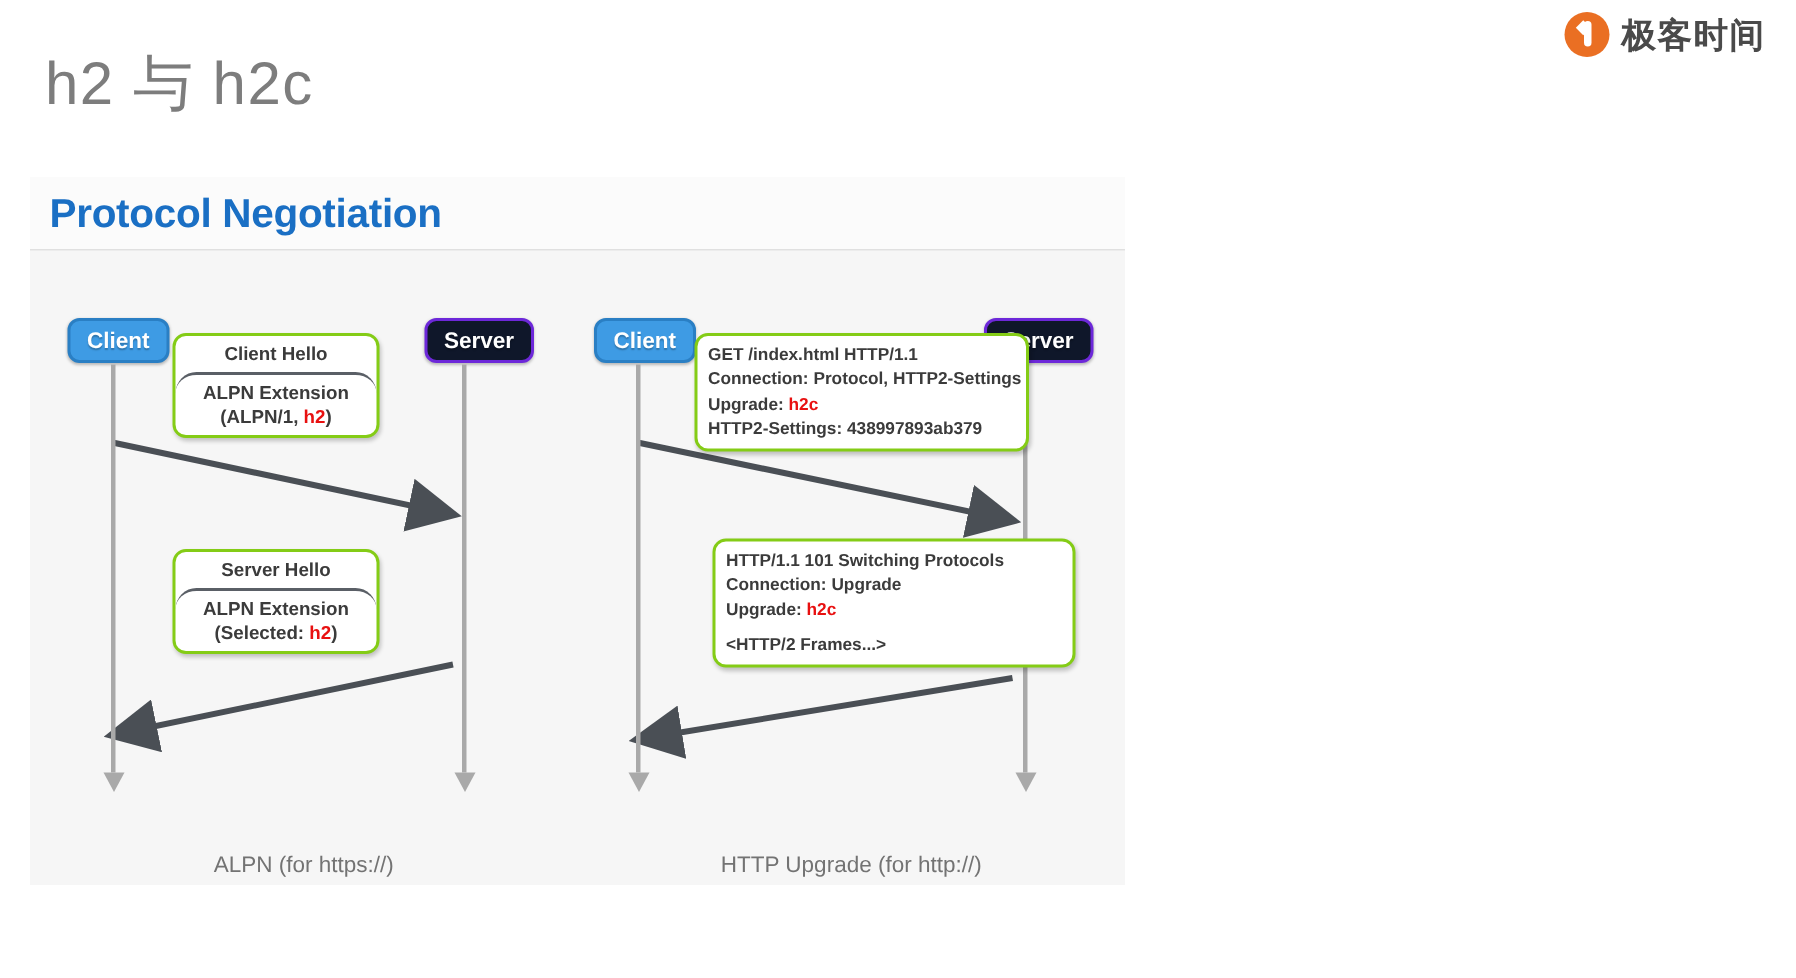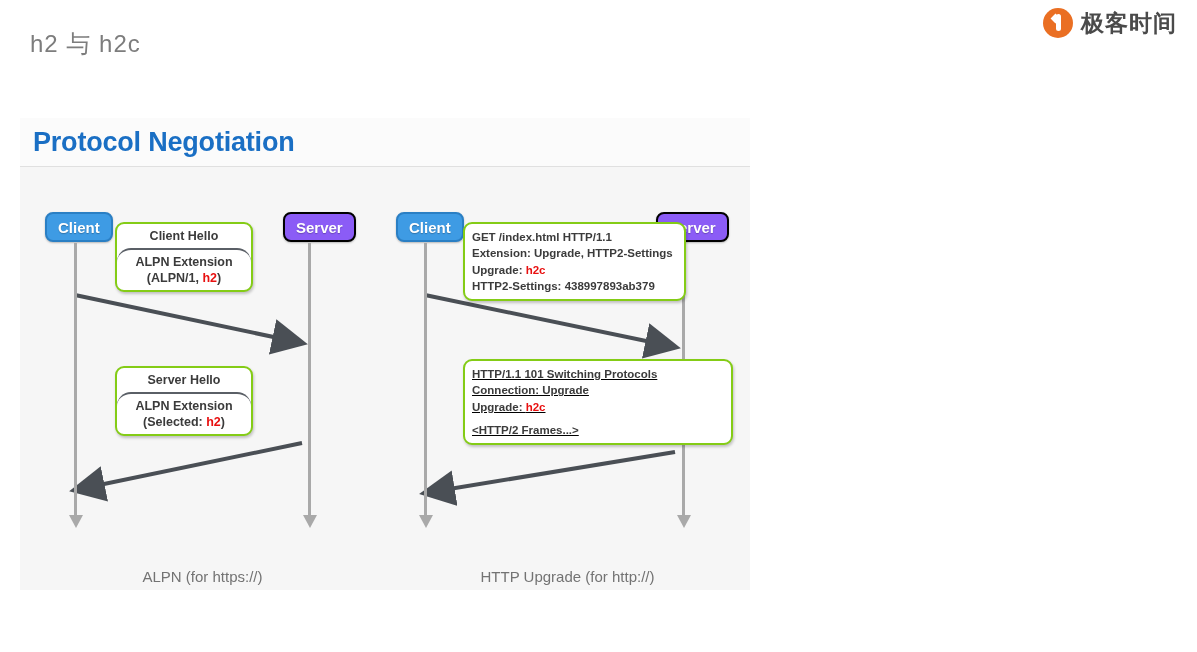--- a/index.html
+++ b/index.html
@@ -5,21 +5,21 @@
   html,body{margin:0;padding:0;}
   body{
     width:1197px;height:652px;background:#ffffff;
     font-family:"Liberation Sans","DejaVu Sans",sans-serif;
     overflow:hidden;position:relative;
   }
 
   
   .slide-title{
     position:absolute;left:30px;top:28px;
-    font-size:24px;font-weight:400;color:#7d7d7d;
+    font-size:40px;font-weight:400;color:#7d7d7d;
     letter-spacing:1px;white-space:nowrap;
   }
 
   
   .logo{
     position:absolute;right:20px;top:8px;
     display:flex;align-items:center;gap:8px;
   }
   .logo-mark{
     width:30px;height:30px;border-radius:50%;
@@ -64,21 +64,21 @@
   .node{
     position:absolute;top:45px;
     height:30px;border-radius:8px;
     display:flex;align-items:center;justify-content:center;
     font-size:15px;font-weight:700;color:#ffffff;
     padding:0 11px;box-sizing:border-box;
     text-shadow:0 1px 1px rgba(0,0,0,.25);
     box-shadow:0 1px 2px rgba(0,0,0,.25);
   }
   .node-client{background:#3e9be4;border:2px solid #2a7fc4;}
-  .node-server{background:#8b5cf6;border:2px solid #000000;}
+  .node-server{background:#0f172a;border:2px solid #6d28d9;}
 
   .lifeline{
     position:absolute;width:3px;background:#a9a9a9;top:76px;
   }
   .lifeline-head{
     position:absolute;width:0;height:0;
     border-left:7px solid transparent;
     border-right:7px solid transparent;
     border-top:13px solid #a9a9a9;
   }
@@ -194,28 +194,28 @@
         <span>Server</span>
       </div>
 
       <div class="lifeline" style="left:39px;height:272px;"></div>
       <div class="lifeline-head" style="left:33.5px;top:348px;"></div>
       <div class="lifeline" style="left:297px;height:272px;"></div>
       <div class="lifeline-head" style="left:291.5px;top:348px;"></div>
 
       <div class="msgbox raw" style="left:78px;top:55px;width:223px;">
         <div class="line">GET /index.html HTTP/1.1</div>
-        <div class="line">Extension: Upgrade, HTTP2-Settings</div>
+        <div class="line">Connection: Protocol, HTTP2-Settings</div>
         <div class="line">
           <span>Upgrade: </span><span class="hl">h2c</span>
         </div>
         <div class="line">HTTP2-Settings: 438997893ab379</div>
       </div>
 
-      <div class="msgbox raw" style="left:78px;top:192px;width:270px;text-decoration:underline;">
+      <div class="msgbox raw" style="left:90px;top:192px;width:242px;">
         <div class="line">HTTP/1.1 101 Switching Protocols</div>
         <div class="line">Connection: Upgrade</div>
         <div class="line">
           <span>Upgrade: </span><span class="hl">h2c</span>
         </div>
         <div class="line blank"></div>
         <div class="line">&lt;HTTP/2 Frames...&gt;</div>
       </div>
 
       <div class="caption">HTTP Upgrade (for http://)</div>

